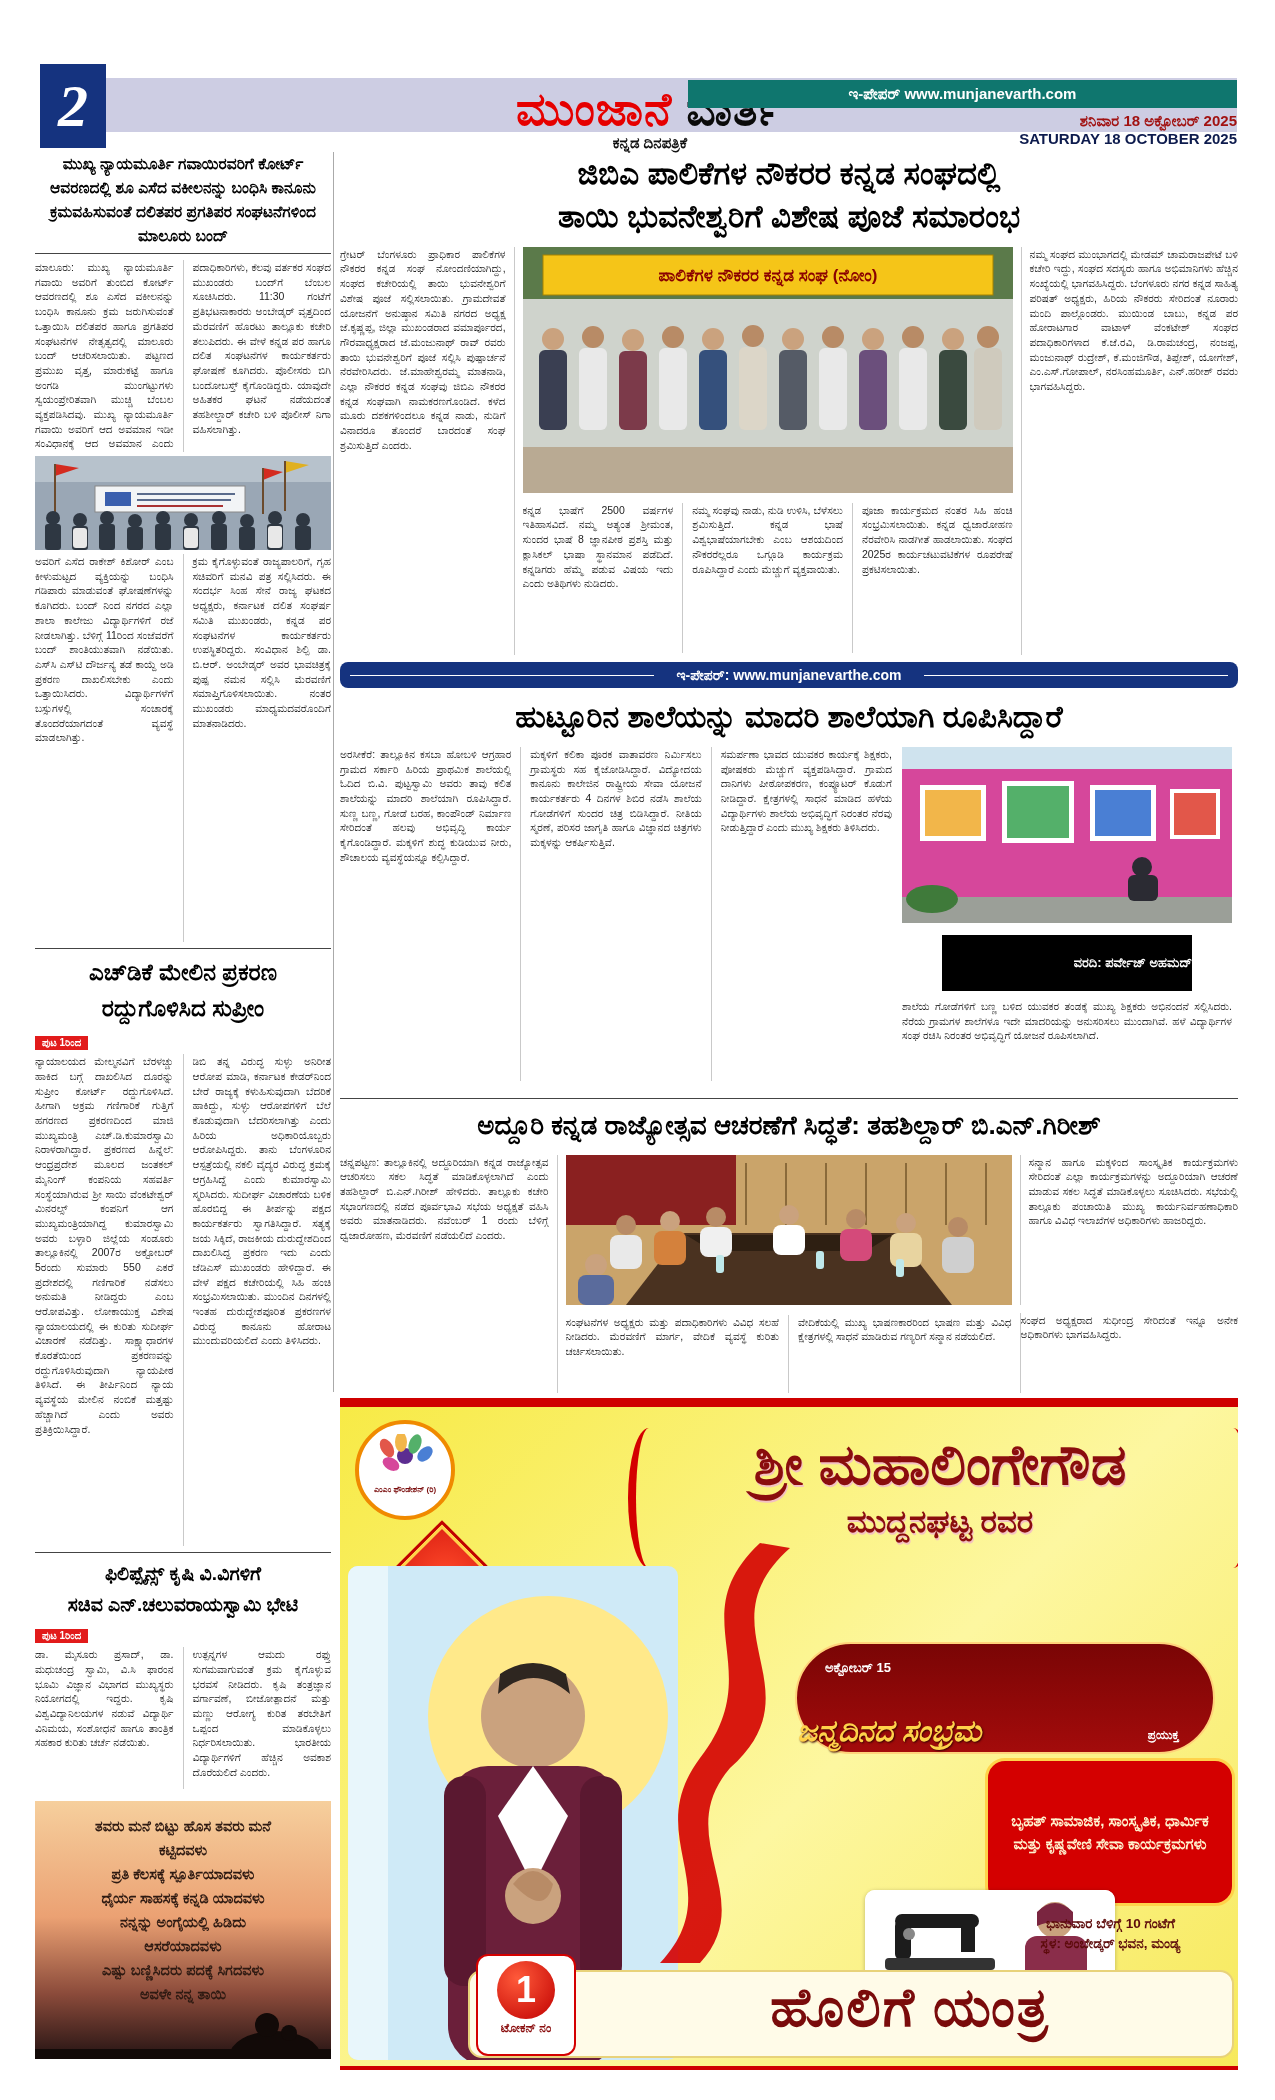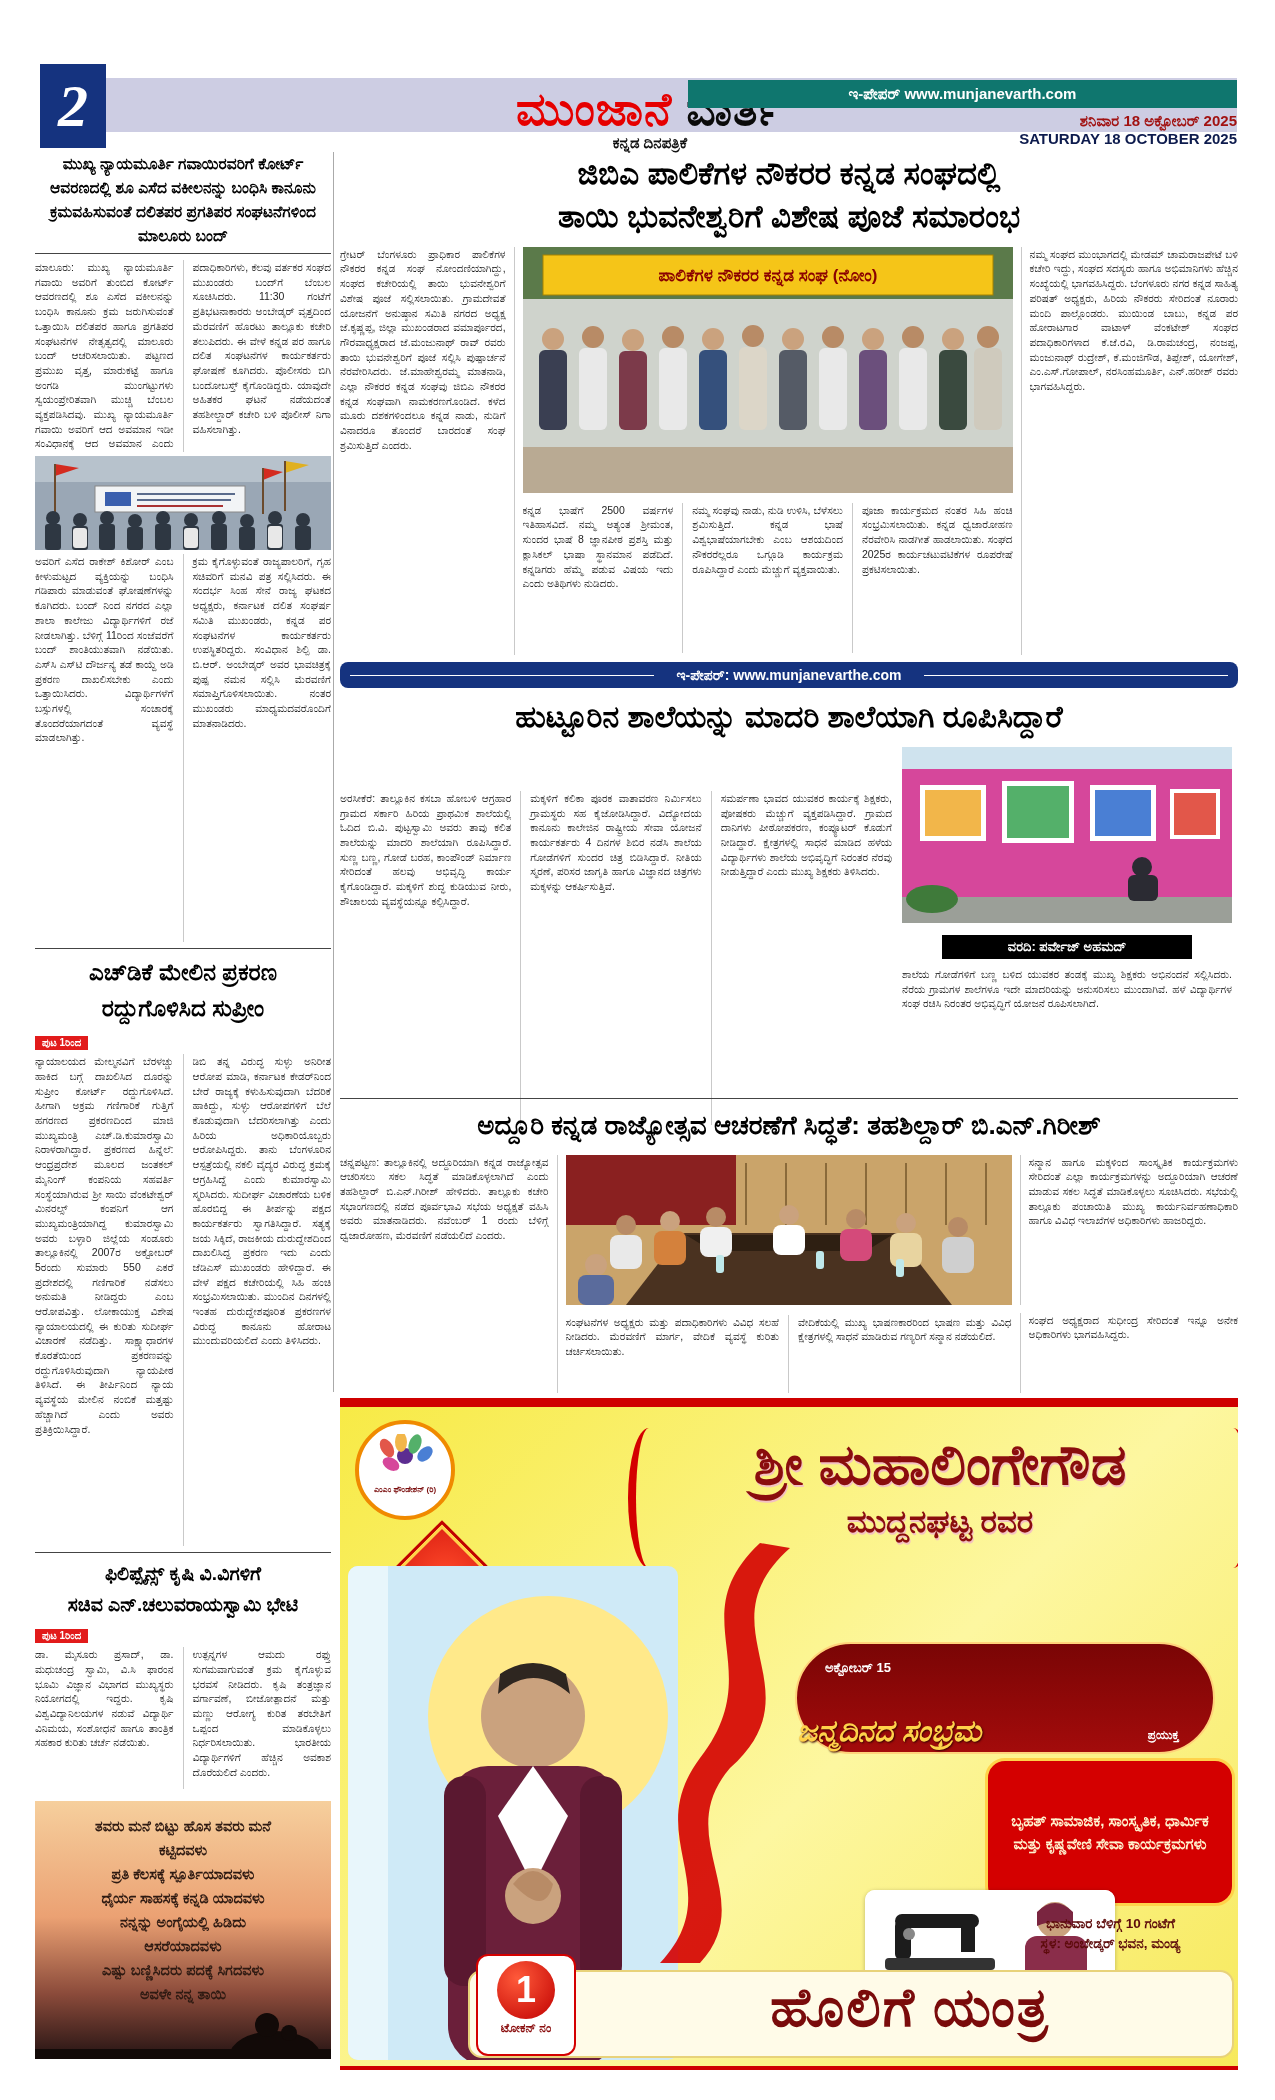--- a/index.html
+++ b/index.html
@@ -37,21 +37,21 @@
   .poem-lines{position:absolute;left:0;top:14px;width:100%;text-align:center;font-weight:bold;
               font-size:14.5px;line-height:1.65;color:#2e1a12;}
   
   .main{position:absolute;left:340px;top:152px;width:898px;}
   .gba-hl{font-size:31px;line-height:1.4;}
   .strip{position:absolute;left:340px;top:662px;width:898px;height:26px;background:#15337f;color:#fff;
          display:flex;align-items:center;justify-content:center;font-size:14px;font-weight:bold;gap:12px;}
   .strip .ln{flex:1;border-top:1px solid #fff;margin:0 10px;}
   .school-hl{font-size:30px;line-height:1.5;}
   .raj-hl{font-size:26px;line-height:1.6;}
-  .byline-box{background:#000;color:#fff;font-size:13px;font-weight:bold;text-align:center;padding:4px 0;}
+  .byline-box{background:#000;color:#fff;font-size:13px;font-weight:bold;text-align:right;padding:20px 0;}
   .flank{overflow:hidden;}
   
   .ad{position:absolute;left:340px;top:1398px;width:898px;height:668px;overflow:hidden;
       background:linear-gradient(135deg,#f7ea45 0%,#fdf7a0 55%,#f7e95c 100%);border-bottom:4px solid #cf0000;}
   .ad-topbar{position:absolute;left:0;top:0;width:100%;height:9px;background:#cf0000;}
   .ad-logo{position:absolute;left:15px;top:22px;width:100px;height:100px;border-radius:50%;
            background:#fff;border:4px solid #f08a00;box-sizing:border-box;text-align:center;}
   .ad-logo .hands{margin-top:10px;}
   .ad-logo .lg-txt{font-size:8px;font-weight:bold;color:#7a0d0d;line-height:1.1;}
   .ad-diamond{position:absolute;left:45px;top:150px;width:108px;height:108px;transform:rotate(45deg);
@@ -302,21 +302,21 @@
 
     <div class="strip" style="position:absolute;left:0;top:510px;width:898px;border-radius:8px;">
       <span class="ln"></span>
       <span>ಇ-ಪೇಪರ್: www.munjanevarthe.com</span>
       <span class="ln"></span>
     </div>
 
     <div class="sec" style="position:absolute;left:0;top:542px;width:898px;">
       <div class="hl school-hl">ಹುಟ್ಟೂರಿನ ಶಾಲೆಯನ್ನು ಮಾದರಿ ಶಾಲೆಯಾಗಿ ರೂಪಿಸಿದ್ದಾರೆ</div>
       <div style="display:flex;gap:10px;margin-top:8px;height:334px;">
-        <div class="colrow" style="width:552px;height:334px;margin-top:44px;">
+        <div class="colrow" style="width:552px;height:334px;">
           <div class="body-txt">ಅರಸೀಕೆರೆ: ತಾಲ್ಲೂಕಿನ ಕಸಬಾ ಹೋಬಳಿ ಆಗ್ರಹಾರ ಗ್ರಾಮದ ಸರ್ಕಾರಿ ಹಿರಿಯ ಪ್ರಾಥಮಿಕ ಶಾಲೆಯಲ್ಲಿ ಓದಿದ ಬಿ.ವಿ. ಪುಟ್ಟಸ್ವಾಮಿ ಅವರು ತಾವು ಕಲಿತ ಶಾಲೆಯನ್ನು ಮಾದರಿ ಶಾಲೆಯಾಗಿ ರೂಪಿಸಿದ್ದಾರೆ. ಸುಣ್ಣ ಬಣ್ಣ, ಗೋಡೆ ಬರಹ, ಕಾಂಪೌಂಡ್ ನಿರ್ಮಾಣ ಸೇರಿದಂತೆ ಹಲವು ಅಭಿವೃದ್ಧಿ ಕಾರ್ಯ ಕೈಗೊಂಡಿದ್ದಾರೆ. ಮಕ್ಕಳಿಗೆ ಶುದ್ಧ ಕುಡಿಯುವ ನೀರು, ಶೌಚಾಲಯ ವ್ಯವಸ್ಥೆಯನ್ನೂ ಕಲ್ಪಿಸಿದ್ದಾರೆ.</div>
           <div class="body-txt">ಮಕ್ಕಳಿಗೆ ಕಲಿಕಾ ಪೂರಕ ವಾತಾವರಣ ನಿರ್ಮಿಸಲು ಗ್ರಾಮಸ್ಥರು ಸಹ ಕೈಜೋಡಿಸಿದ್ದಾರೆ. ವಿದ್ಯೋದಯ ಕಾನೂನು ಕಾಲೇಜಿನ ರಾಷ್ಟ್ರೀಯ ಸೇವಾ ಯೋಜನೆ ಕಾರ್ಯಕರ್ತರು 4 ದಿನಗಳ ಶಿಬಿರ ನಡೆಸಿ ಶಾಲೆಯ ಗೋಡೆಗಳಿಗೆ ಸುಂದರ ಚಿತ್ರ ಬಿಡಿಸಿದ್ದಾರೆ. ನೀತಿಯ ಸ್ಮರಣೆ, ಪರಿಸರ ಜಾಗೃತಿ ಹಾಗೂ ವಿಜ್ಞಾನದ ಚಿತ್ರಗಳು ಮಕ್ಕಳನ್ನು ಆಕರ್ಷಿಸುತ್ತಿವೆ.</div>
           <div class="body-txt">ಸಮರ್ಪಣಾ ಭಾವದ ಯುವಕರ ಕಾರ್ಯಕ್ಕೆ ಶಿಕ್ಷಕರು, ಪೋಷಕರು ಮೆಚ್ಚುಗೆ ವ್ಯಕ್ತಪಡಿಸಿದ್ದಾರೆ. ಗ್ರಾಮದ ದಾನಿಗಳು ಪೀಠೋಪಕರಣ, ಕಂಪ್ಯೂಟರ್ ಕೊಡುಗೆ ನೀಡಿದ್ದಾರೆ. ಕ್ಷೇತ್ರಗಳಲ್ಲಿ ಸಾಧನೆ ಮಾಡಿದ ಹಳೆಯ ವಿದ್ಯಾರ್ಥಿಗಳು ಶಾಲೆಯ ಅಭಿವೃದ್ಧಿಗೆ ನಿರಂತರ ನೆರವು ನೀಡುತ್ತಿದ್ದಾರೆ ಎಂದು ಮುಖ್ಯ ಶಿಕ್ಷಕರು ತಿಳಿಸಿದರು.</div>
         </div>
         <div style="width:330px;">
           <svg width="330" height="176" viewBox="0 0 330 176">
             <rect width="330" height="176" fill="#d6479b"></rect>
             <rect width="330" height="22" fill="#cfe3ee"></rect>
             <rect y="150" width="330" height="26" fill="#9b9f98"></rect>
             <rect x="18" y="38" width="66" height="56" fill="#fff"></rect>
@@ -383,21 +383,21 @@
                 <rect x="330" y="104" width="8" height="18" rx="3"></rect>
               </g>
           </svg>
           <div class="colrow" style="height:78px;margin-top:6px;">
             <div class="body-txt">ಸಂಘಟನೆಗಳ ಅಧ್ಯಕ್ಷರು ಮತ್ತು ಪದಾಧಿಕಾರಿಗಳು ವಿವಿಧ ಸಲಹೆ ನೀಡಿದರು. ಮೆರವಣಿಗೆ ಮಾರ್ಗ, ವೇದಿಕೆ ವ್ಯವಸ್ಥೆ ಕುರಿತು ಚರ್ಚಿಸಲಾಯಿತು.</div>
             <div class="body-txt">ವೇದಿಕೆಯಲ್ಲಿ ಮುಖ್ಯ ಭಾಷಣಕಾರರಿಂದ ಭಾಷಣ ಮತ್ತು ವಿವಿಧ ಕ್ಷೇತ್ರಗಳಲ್ಲಿ ಸಾಧನೆ ಮಾಡಿರುವ ಗಣ್ಯರಿಗೆ ಸನ್ಮಾನ ನಡೆಯಲಿದೆ.</div>
           </div>
         </div>
         <div style="width:222px;">
           <div class="body-txt flank" style="height:150px;border-left:1px solid #c9c9c9;padding-left:8px;">ಸನ್ಮಾನ ಹಾಗೂ ಮಕ್ಕಳಿಂದ ಸಾಂಸ್ಕೃತಿಕ ಕಾರ್ಯಕ್ರಮಗಳು ಸೇರಿದಂತೆ ಎಲ್ಲಾ ಕಾರ್ಯಕ್ರಮಗಳನ್ನು ಅದ್ದೂರಿಯಾಗಿ ಆಚರಣೆ ಮಾಡುವ ಸಕಲ ಸಿದ್ಧತೆ ಮಾಡಿಕೊಳ್ಳಲು ಸೂಚಿಸಿದರು. ಸಭೆಯಲ್ಲಿ ತಾಲ್ಲೂಕು ಪಂಚಾಯಿತಿ ಮುಖ್ಯ ಕಾರ್ಯನಿರ್ವಹಣಾಧಿಕಾರಿ ಹಾಗೂ ವಿವಿಧ ಇಲಾಖೆಗಳ ಅಧಿಕಾರಿಗಳು ಹಾಜರಿದ್ದರು.</div>
-          <div class="body-txt flank" style="height:80px;border-left:1px solid #c9c9c9;padding-left:8px;margin-top:8px;">ಸಂಘದ ಅಧ್ಯಕ್ಷರಾದ ಸುಧೀಂದ್ರ ಸೇರಿದಂತೆ ಇನ್ನೂ ಅನೇಕ ಅಧಿಕಾರಿಗಳು ಭಾಗವಹಿಸಿದ್ದರು.</div>
+          <div class="body-txt flank" style="height:80px;border-left:1px solid #c9c9c9;margin-top:8px;">ಸಂಘದ ಅಧ್ಯಕ್ಷರಾದ ಸುಧೀಂದ್ರ ಸೇರಿದಂತೆ ಇನ್ನೂ ಅನೇಕ ಅಧಿಕಾರಿಗಳು ಭಾಗವಹಿಸಿದ್ದರು.</div>
         </div>
       </div>
     </div>
   </div>
 
   <div class="ad">
     <div class="ad-topbar"></div>
 
     <svg class="ad-ribbon" width="260" height="430" viewBox="0 0 260 430">
       <path d="M150 10 C 60 90, 180 150, 90 230 C 30 300, 120 360, 60 425 L 20 425 C 90 350, 0 300, 60 220 C 130 130, 40 80, 120 5 Z" fill="#d40000" opacity="0.9"></path>

